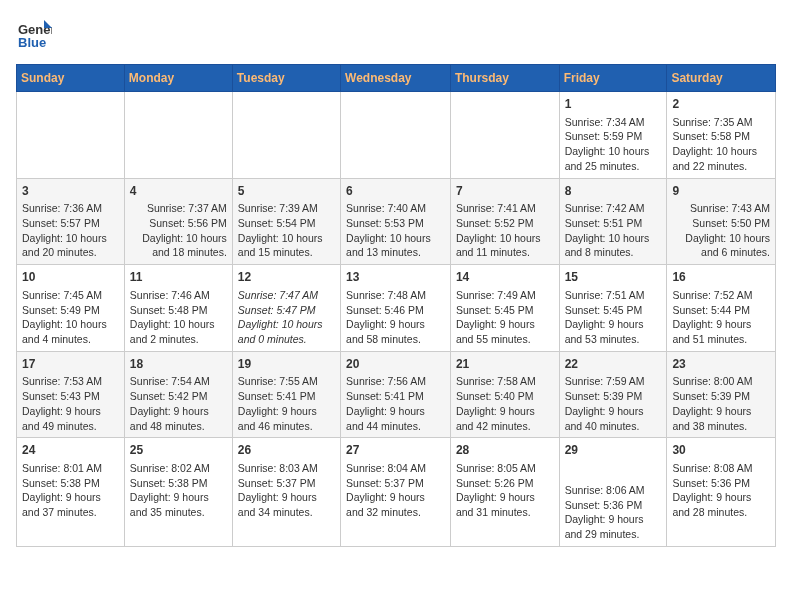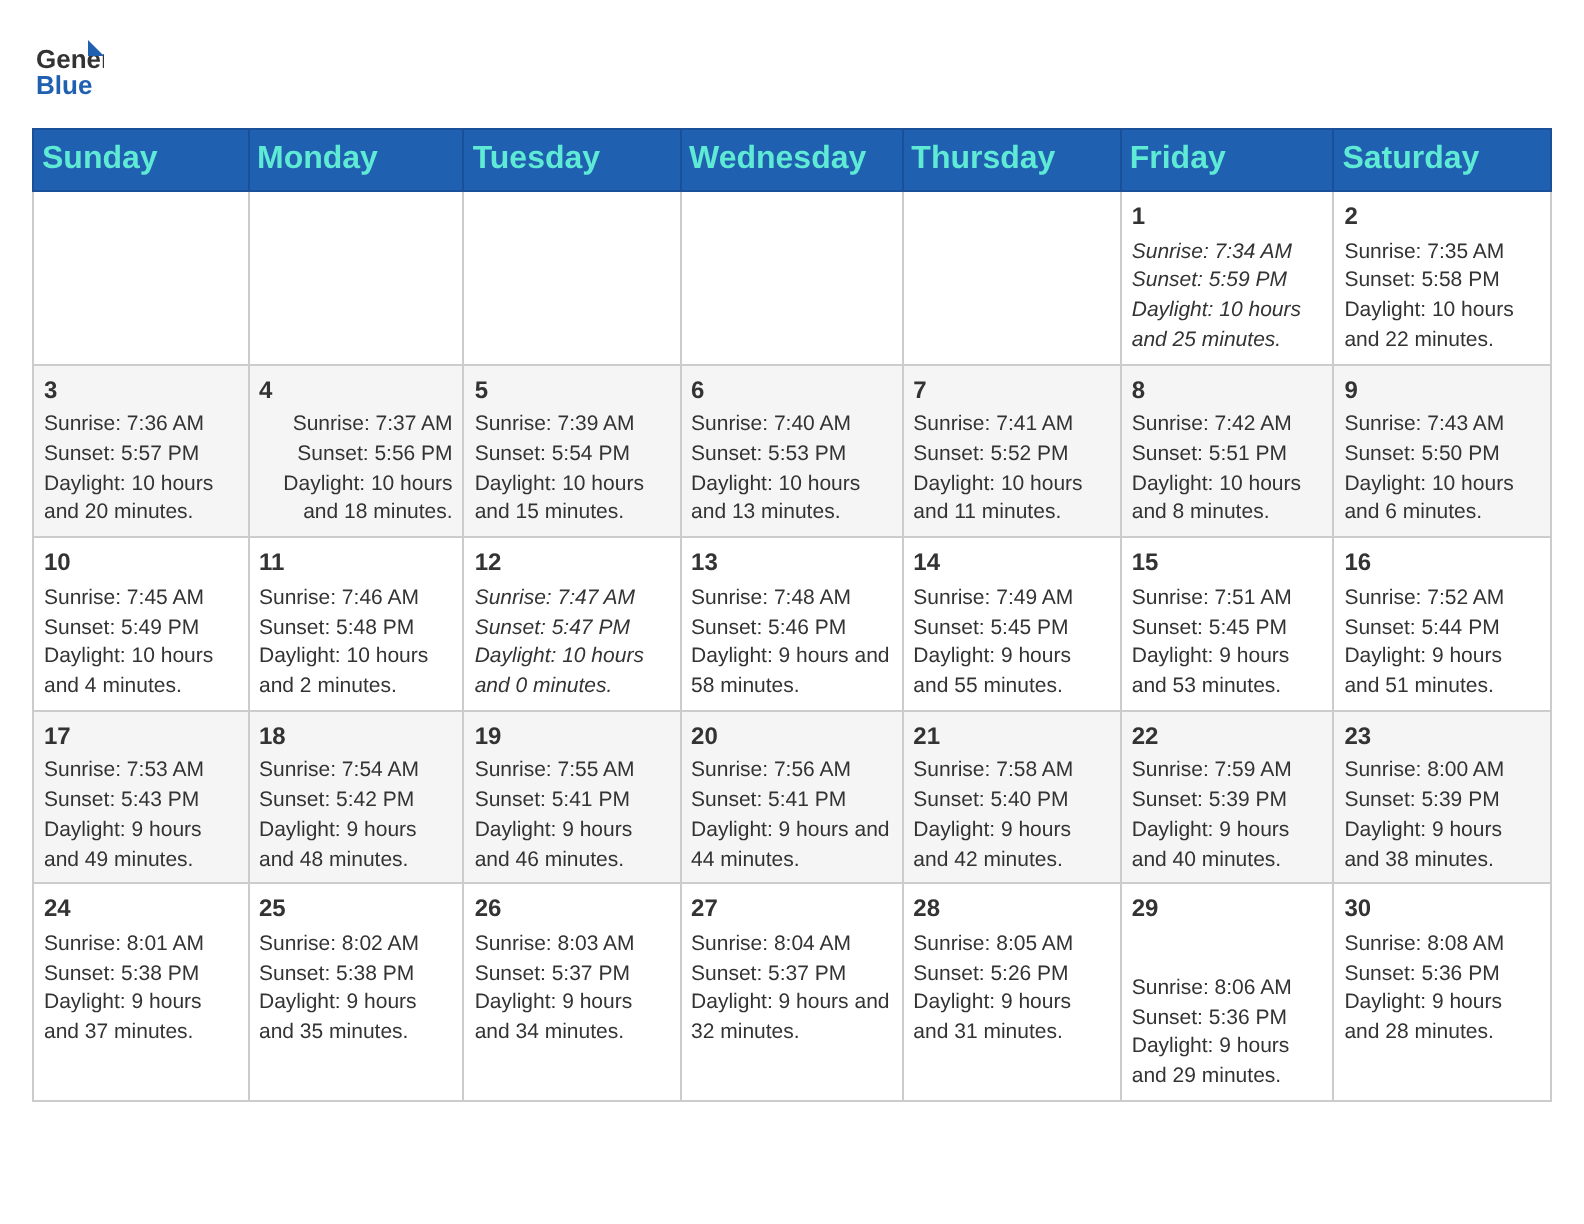--- a/index.html
+++ b/index.html
@@ -37,24 +37,24 @@
       font-size: 14px;
       color: #555;
     }
     table {
       width: 100%;
       border-collapse: collapse;
       font-size: 11px;
     }
     thead tr th {
       background-color: #2060b0;
-      color: #5eead4;
+      color: #fdba74;
       padding: 6px 4px;
       text-align: left;
-      font-size: 16px;
+      font-size: 12px;
       font-weight: bold;
       border: 1px solid #1a4f9a;
     }
     tbody tr td {
       border: 1px solid #ccc;
       vertical-align: top;
       padding: 4px 5px;
       height: 80px;
       width: 113px;
       background: #fff;
@@ -109,21 +109,21 @@
   </thead>
   <tbody id="calendar-body">
       <tr>
         <td class="empty"></td>
         <td class="empty"></td>
         <td class="empty"></td>
         <td class="empty"></td>
         <td class="empty"></td>
         <td>
           <span class="day-num">1</span>
-          <div class="day-info" style="white-space: pre-line; font-style: italic;">Sunrise: 7:34 AM
+          <div class="day-info" style="white-space: pre-line;">Sunrise: 7:34 AM
 Sunset: 5:59 PM
 Daylight: 10 hours and 25 minutes.</div>
         </td>
         <td>
           <span class="day-num">2</span>
           <div class="day-info" style="white-space: pre-line;">Sunrise: 7:35 AM
 Sunset: 5:58 PM
 Daylight: 10 hours and 22 minutes.</div>
         </td>
       </tr>
@@ -159,21 +159,21 @@
 Daylight: 10 hours and 11 minutes.</div>
         </td>
         <td>
           <span class="day-num">8</span>
           <div class="day-info" style="white-space: pre-line;">Sunrise: 7:42 AM
 Sunset: 5:51 PM
 Daylight: 10 hours and 8 minutes.</div>
         </td>
         <td>
           <span class="day-num">9</span>
-          <div class="day-info" style="white-space: pre-line;">Sunrise: 7:43 AM
+          <div class="day-info" style="white-space: pre-line; text-align: right;">Sunrise: 7:43 AM
 Sunset: 5:50 PM
 Daylight: 10 hours and 6 minutes.</div>
         </td>
       </tr>
       <tr>
         <td>
           <span class="day-num">10</span>
           <div class="day-info" style="white-space: pre-line;">Sunrise: 7:45 AM
 Sunset: 5:49 PM
 Daylight: 10 hours and 4 minutes.</div>

